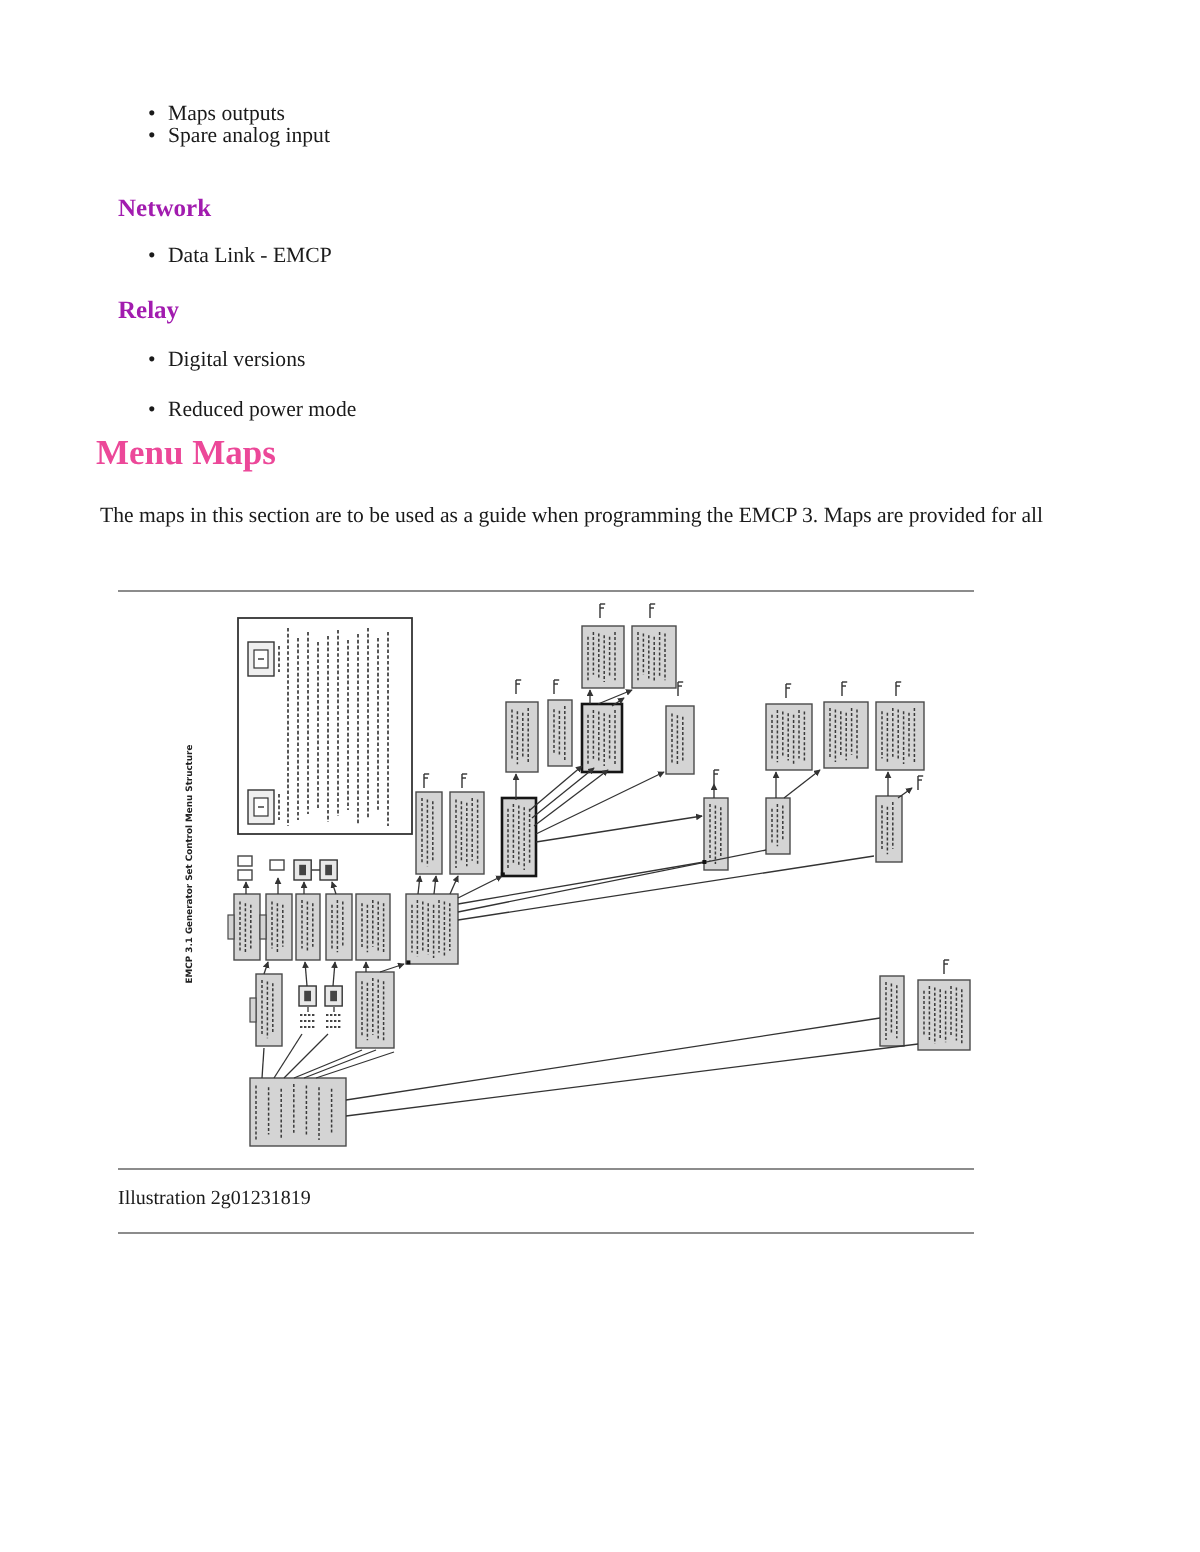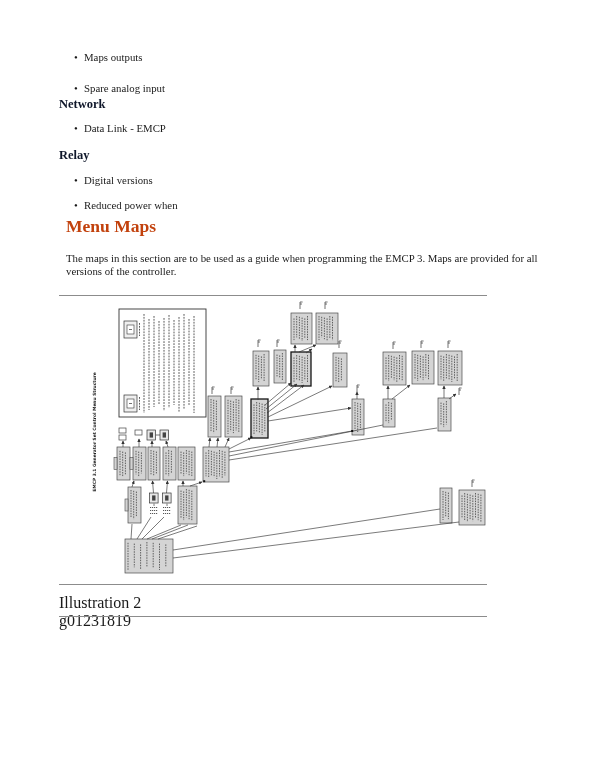--- a/index.html
+++ b/index.html
@@ -5,61 +5,59 @@
   html,body{margin:0;padding:0;}
   body{
     width:600px;height:776px;background:#ffffff;position:relative;overflow:hidden;
     font-family:"Liberation Serif", serif;color:#1a1a1a;
   }
   .bullet{
     position:absolute;left:74px;font-size:10.8px;line-height:12px;white-space:nowrap;
   }
   .bullet::before{content:"\2022";display:inline-block;width:10px;}
   .sec-heading{
-    position:absolute;left:59px;font-size:12.5px;font-weight:bold;color:#0f172a;white-space:nowrap;
+    position:absolute;left:59px;font-size:12.5px;font-weight:bold;color:#a21caf;white-space:nowrap;
   }
   .main-heading{
-    position:absolute;left:66px;font-size:17.5px;font-weight:bold;color:#c2410c;white-space:nowrap;
+    position:absolute;left:48px;font-size:17.5px;font-weight:bold;color:#ec4899;white-space:nowrap;
   }
   .para{
-    position:absolute;left:66px;font-size:10.8px;line-height:12.8px;
+    position:absolute;left:50px;font-size:10.8px;line-height:12.8px;
   }
   .para div{white-space:nowrap;}
   .rule{
     position:absolute;left:59px;width:428px;height:1px;background:#8c8c8c;
   }
   #diagram{
     position:absolute;left:0;top:0;width:600px;height:776px;
   }
   .cap-row{
     position:absolute;left:59px;top:594px;width:428px;display:flex;
-    font-size:16px;
-    flex-direction:column;
+    font-size:10px;
   }
 </style>
 </head>
 <body>
 
 <div>
 
   <div class="bullet" style="top:51px">Maps outputs</div>
-  <div class="bullet" style="top:82px">Spare analog input</div>
+  <div class="bullet" style="top:62px">Spare analog input</div>
 
   <div class="sec-heading" style="top:97px">Network</div>
   <div class="bullet" style="top:122px">Data Link - EMCP</div>
 
   <div class="sec-heading" style="top:148px">Relay</div>
   <div class="bullet" style="top:174px">Digital versions</div>
-  <div class="bullet" style="top:199px">Reduced power when</div>
+  <div class="bullet" style="top:199px">Reduced power mode</div>
 
   <div class="main-heading" style="top:216px">Menu Maps</div>
 
   <div class="para" style="top:252px">
     <div>The maps in this section are to be used as a guide when programming the EMCP 3. Maps are provided for all</div>
-    <div>versions of the controller.</div>
   </div>
 
   <div class="rule" style="top:295px"></div>
 
   <svg id="diagram" viewBox="0 0 600 776" xmlns="http://www.w3.org/2000/svg">
     <text x="96" y="432" transform="rotate(-90 96 432)" text-anchor="middle" font-family="DejaVu Sans, sans-serif" font-size="4.4" font-weight="bold" fill="#222222">EMCP 3.1 Generator Set Control Menu Structure</text>
   <defs>
         <marker id="ah" markerWidth="3.6" markerHeight="3.6" refX="3" refY="1.7" orient="auto" markerUnits="userSpaceOnUse">
           <path d="M0,0 L3.4,1.7 L0,3.4 Z" fill="#333333"></path>
         </marker>

